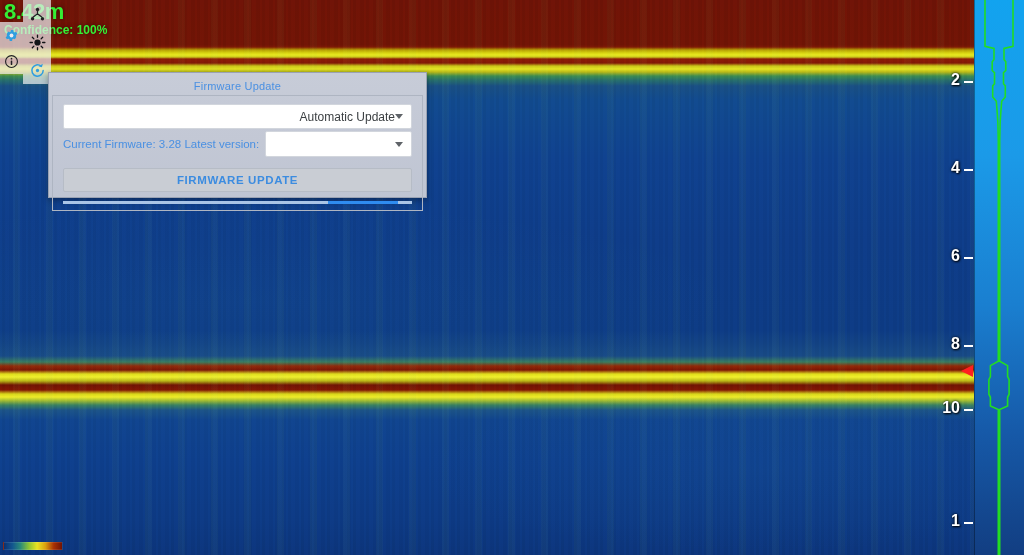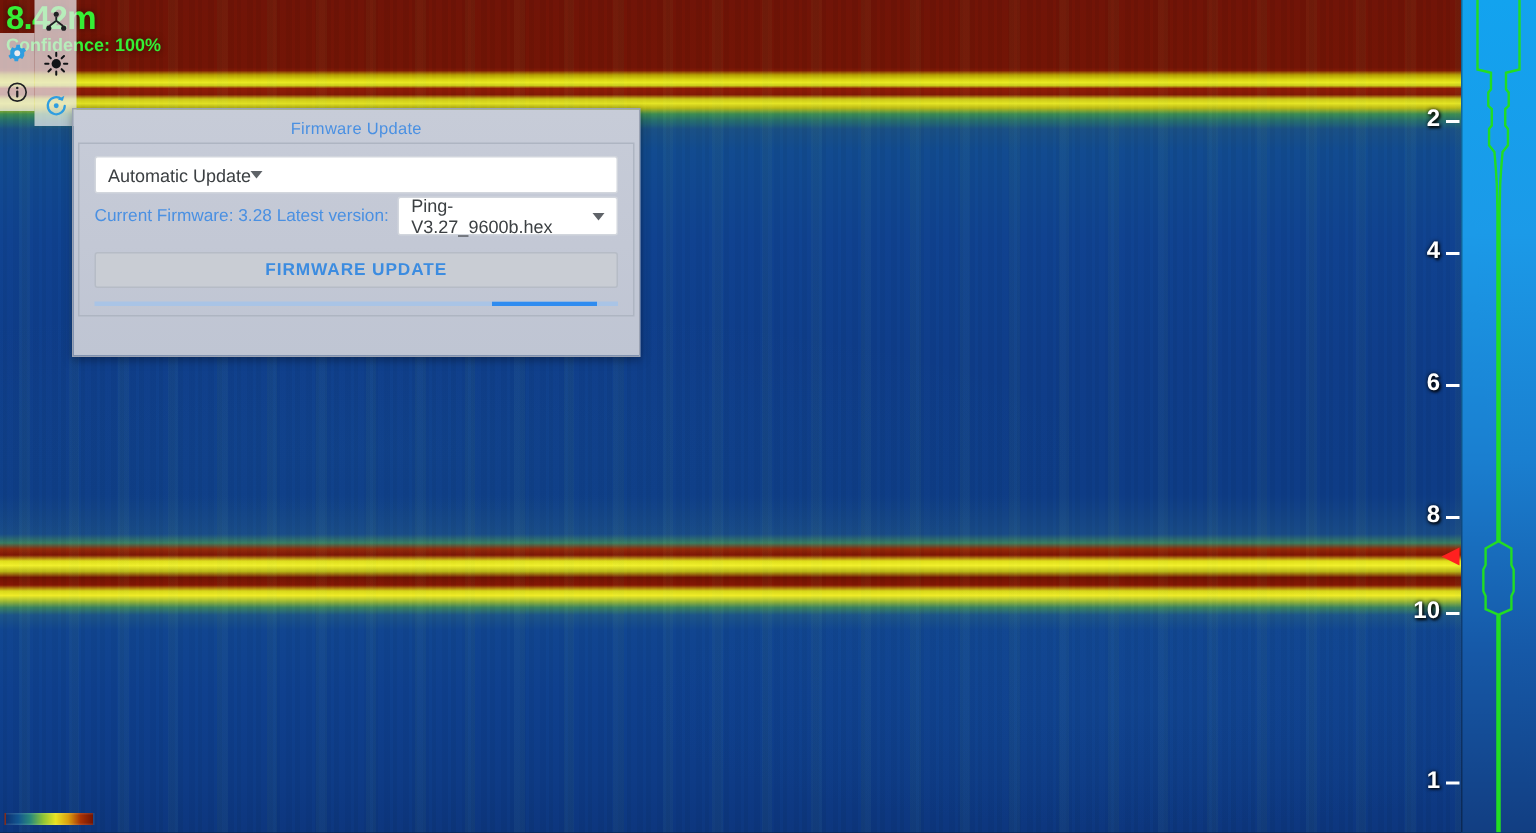--- a/index.html
+++ b/index.html
@@ -184,21 +184,21 @@
     justify-content: center;
     cursor: pointer;
   }
   #toolcol-b .tool-btn { height: 28px; }
   .tool-btn svg { display: block; }
 
   
   #dialog {
     position: absolute;
     left: 48px; top: 72px;
-    width: 379px; height: 166px;
+    width: 379px; height: 126px;
     background: linear-gradient(to bottom, #c7ccd8 0%, #c3c8d5 55%, #bfc5d3 100%);
     border: 1px solid #9aa2b3;
     box-shadow: 0 2px 6px rgba(0,0,0,0.35);
     box-sizing: border-box;
     padding: 3px;
   }
   #dialog-title {
     text-align: center;
     color: #4a90e2;
     font-size: 11px;
@@ -215,21 +215,21 @@
   .field-select {
     background: #ffffff;
     border: 1px solid #d2d6dd;
     border-radius: 2px;
     height: 25px;
     display: flex;
     align-items: center;
     padding: 0 8px;
     font-size: 12px;
     color: #3c4043;
-    justify-content: flex-start;
+    justify-content: flex-end;
     cursor: pointer;
     box-sizing: border-box;
   }
   .caret {
     width: 0; height: 0;
     border-left: 4px solid transparent;
     border-right: 4px solid transparent;
     border-top: 5px solid #5f6368;
   }
   #row-version {
@@ -361,21 +361,20 @@
     <div id="dialog-body">
 
       <div class="field-select">
         <span>Automatic Update</span>
         <span class="caret"></span>
       </div>
 
       <div id="row-version">
         <span id="firmware-info">Current Firmware: 3.28  Latest version:</span>
         <div class="field-select" id="version-select">
-          <span>Ping-V3.27_9600b.hex</span>
           <span class="caret"></span>
         </div>
       </div>
 
       <div id="update-button">FIRMWARE UPDATE</div>
 
       <div id="progress-track">
         <div id="progress-fill" style="left: 76%; width: 20%;"></div>
       </div>
     </div>

